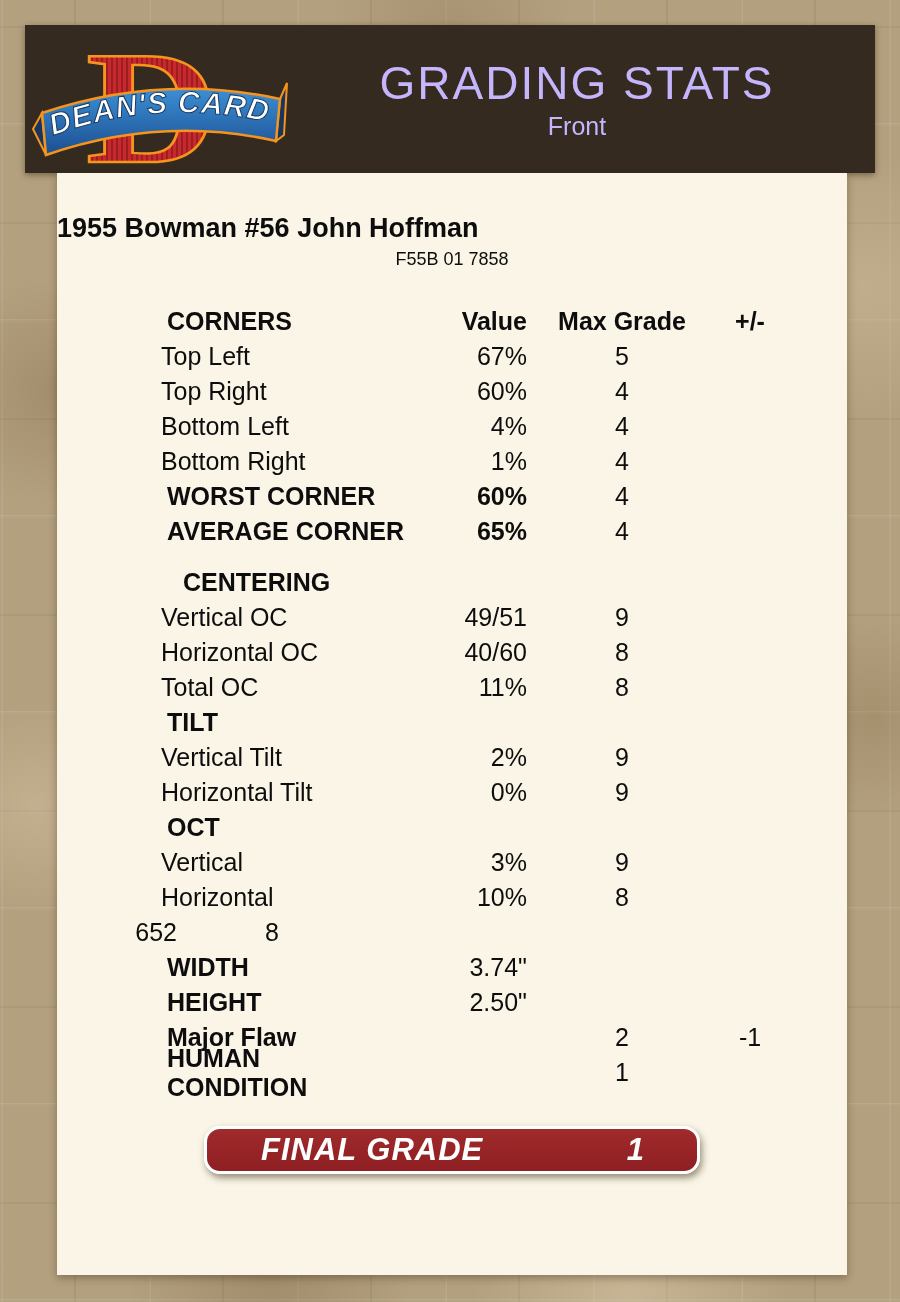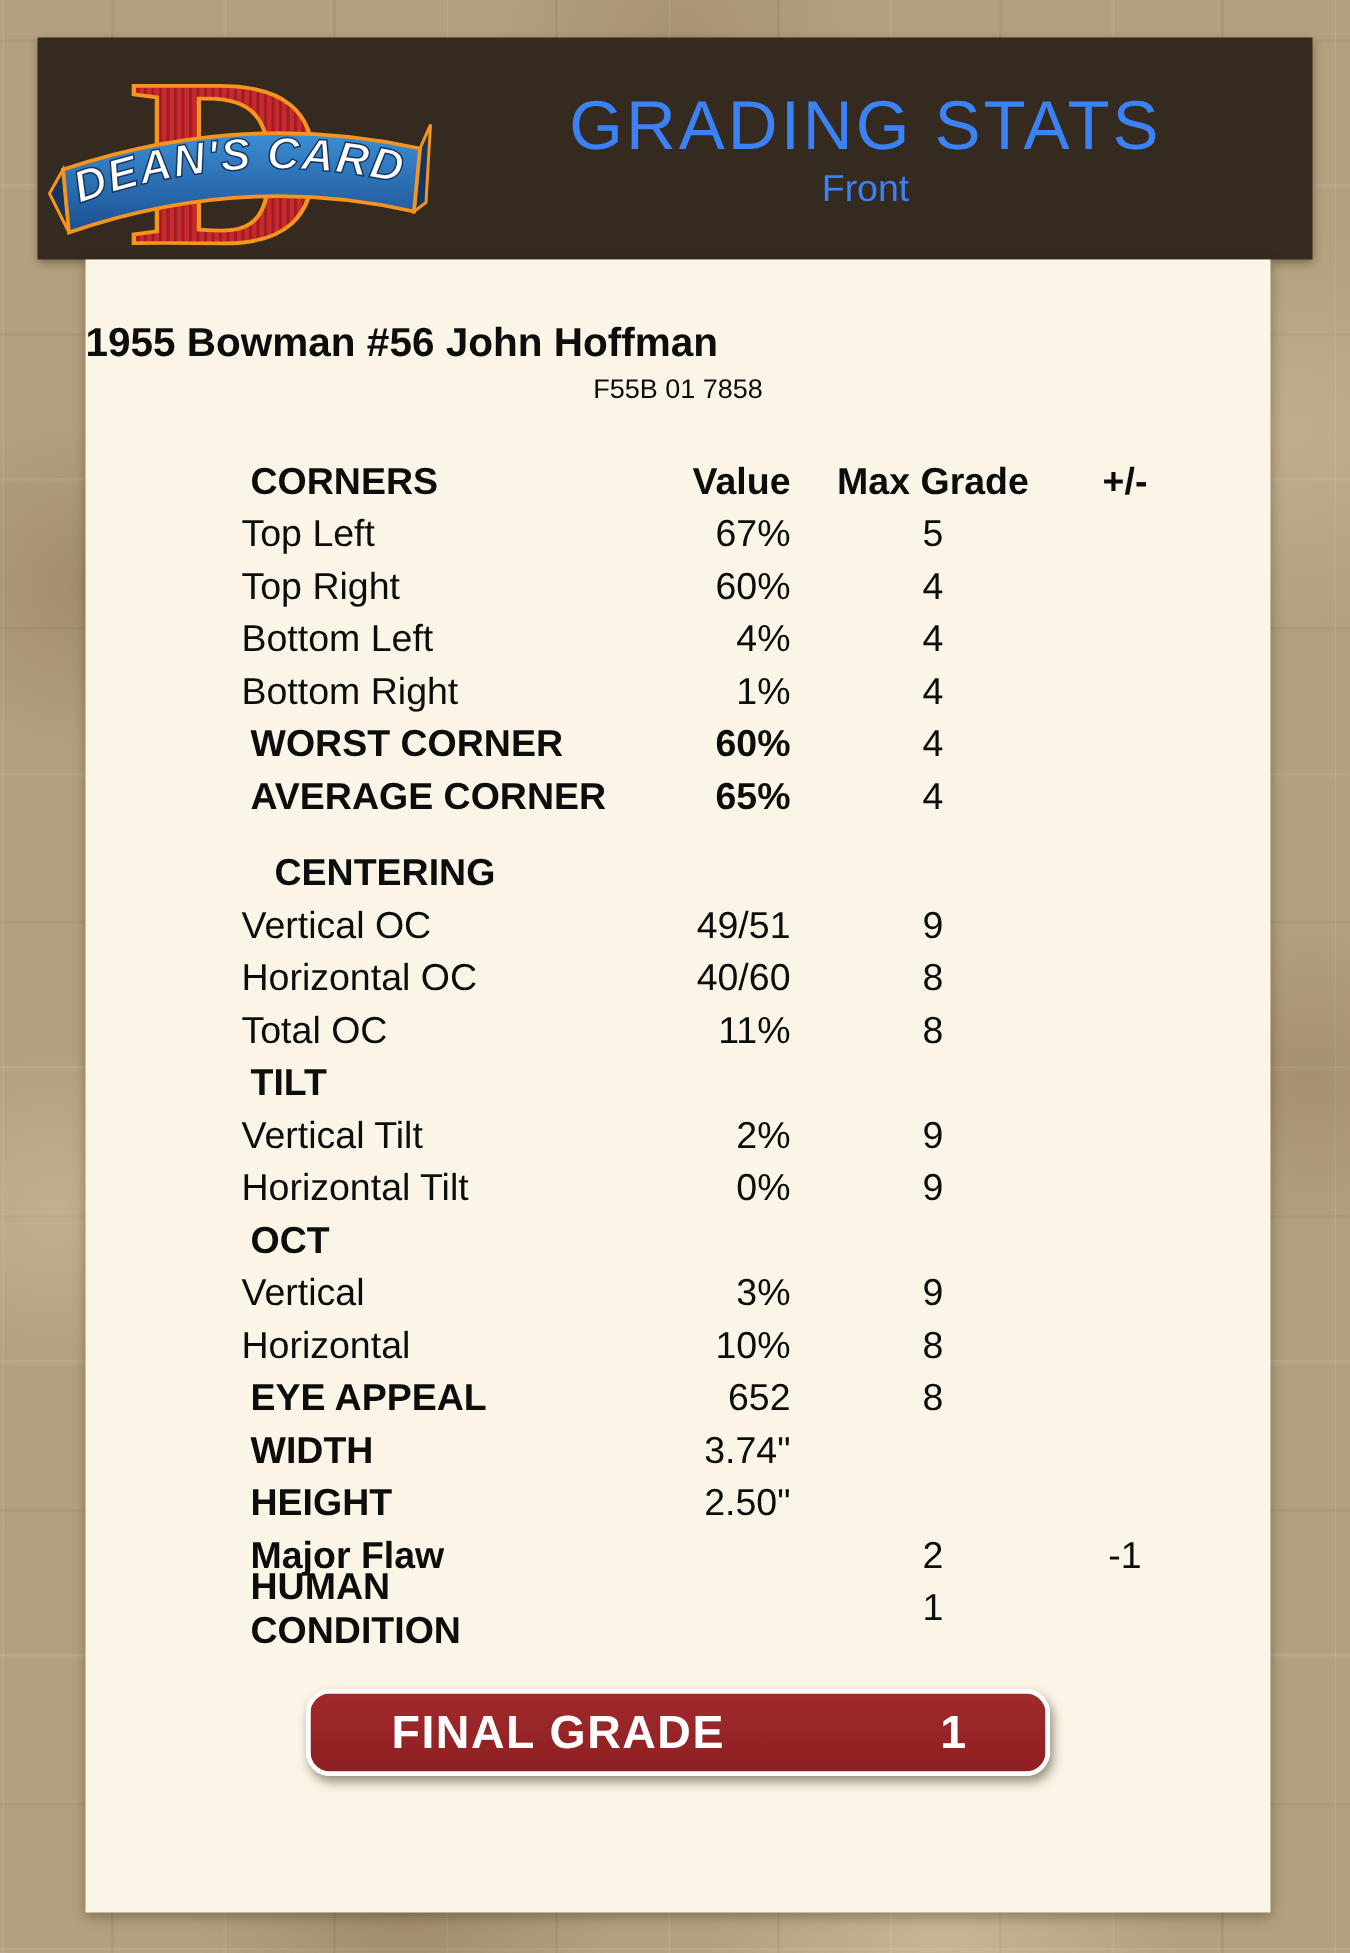--- a/index.html
+++ b/index.html
@@ -31,21 +31,21 @@
 
   
   .header {
     position:absolute; left:25px; top:25px; width:850px; height:148px;
     background:#342a1f;
     display:flex; align-items:center;
     box-shadow:0 2px 6px rgba(40,28,12,.45);
   }
   .logo-wrap { width:272px; flex:0 0 272px; display:flex; justify-content:center; }
   .logo-wrap svg { overflow:visible; }
-  .header-titles { flex:1; text-align:center; color:#3b82f6; padding-right:18px; }
+  .header-titles { flex:1; text-align:center; color:#c4b5fd; padding-right:18px; }
   .header-title  { font-size:46px; font-weight:normal; letter-spacing:2px; line-height:1.15; }
   .header-subtitle { font-size:25px; font-weight:normal; line-height:1.15; margin-top:2px; }
 
   
   .panel {
     position:absolute; left:57px; top:173px; width:790px; height:1102px;
     background:#faf5e6;
     box-shadow:0 3px 8px rgba(40,28,12,.35);
   }
   .card-title  { margin-top:40px; font-size:27px; font-weight:bold; }
@@ -59,29 +59,30 @@
   .c-value { width:120px; text-align:right; }
   .c-max   { width:190px; text-align:center; }
   .c-pm    { width:66px;  text-align:center; }
   .trow.b  .c-label { font-weight:bold; }
   .trow.bv .c-value { font-weight:bold; }
   .thead .c-label, .thead .c-value, .thead .c-max, .thead .c-pm { font-weight:bold; }
 
   
   .final-btn {
     margin:36px auto 0 auto;
-    width:496px; height:58px;
+    width:496px; height:48px;
     background:linear-gradient(#a02a2c, #8e1f22);
     border:3px solid #ffffff;
     border-radius:16px;
     box-shadow:2px 4px 7px rgba(70,55,35,.55);
     display:flex; align-items:center; justify-content:space-between;
     padding:0 52px 0 54px;
     color:#ffffff; font-weight:bold; font-size:31px; letter-spacing:1px;
     cursor:default;
+    font-style:italic;
   }
 </style>
 </head>
 <body>
 
 <div class="bg-collage"></div>
 
 <div class="header">
   <div class="logo-wrap">
     <svg width="250" height="140" viewBox="0 0 250 140">
@@ -214,21 +215,20 @@
       <div class="c-max">9</div>
       <div class="c-pm"></div>
     </div>
     <div class="trow ind">
       <div class="c-label">Horizontal</div>
       <div class="c-value">10%</div>
       <div class="c-max">8</div>
       <div class="c-pm"></div>
     </div>
     <div class="trow b">
-      <div class="c-label">EYE APPEAL</div>
       <div class="c-value">652</div>
       <div class="c-max">8</div>
       <div class="c-pm"></div>
     </div>
     <div class="trow b">
       <div class="c-label">WIDTH</div>
       <div class="c-value">3.74"</div>
       <div class="c-max"></div>
       <div class="c-pm"></div>
     </div>

